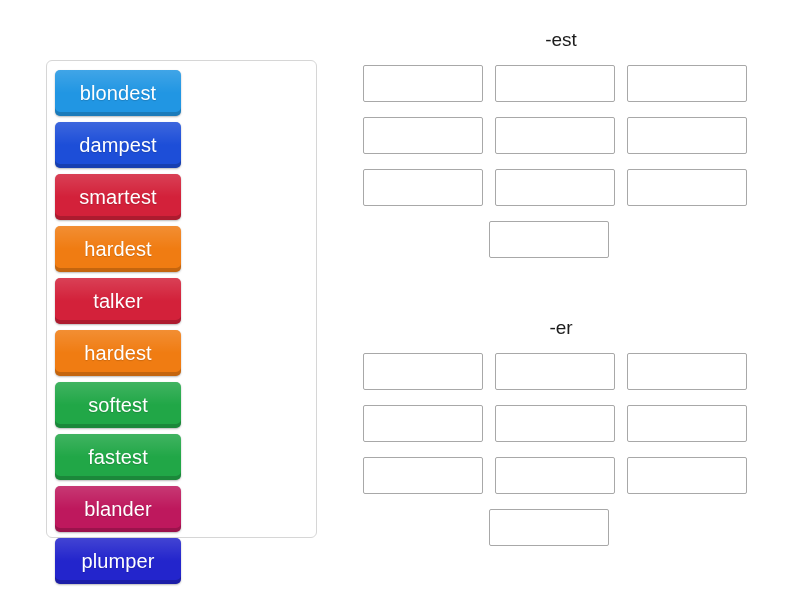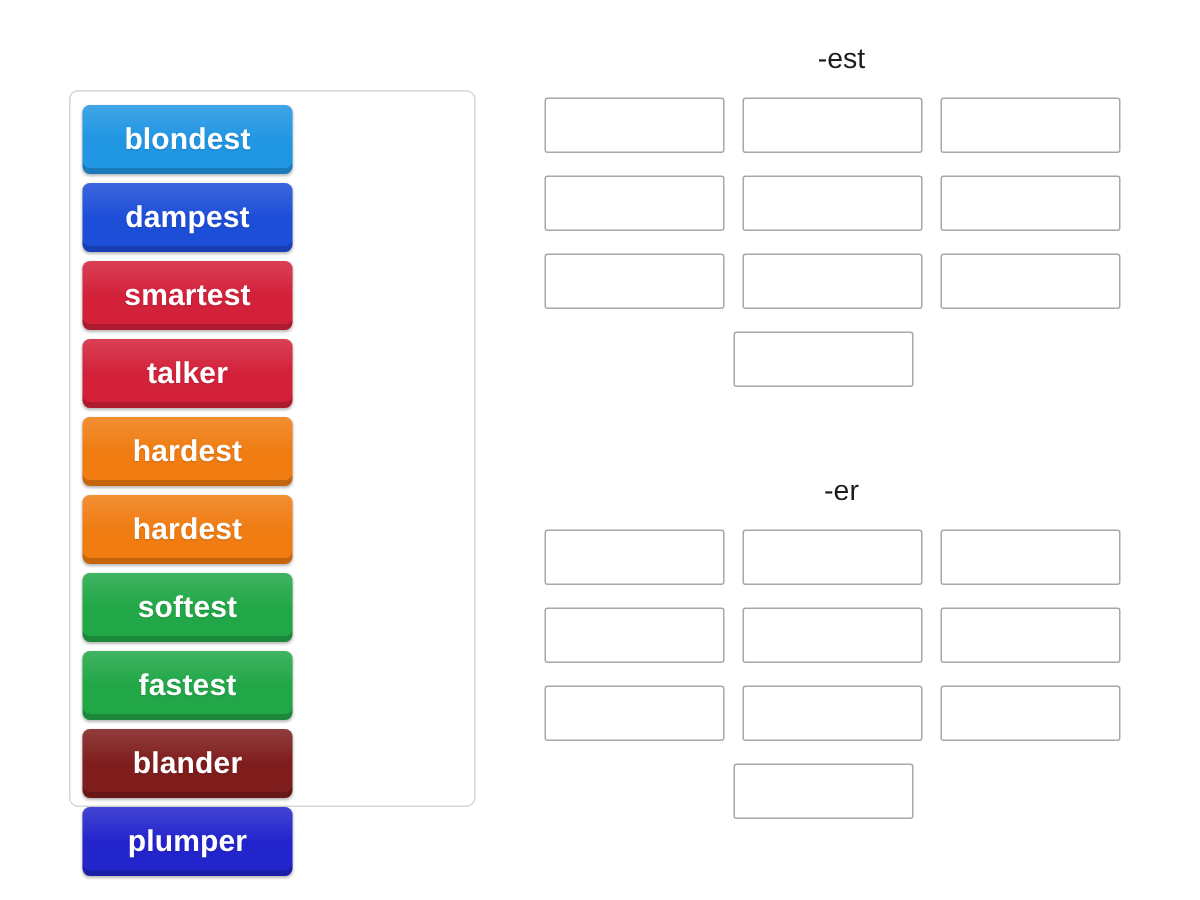--- a/index.html
+++ b/index.html
@@ -37,30 +37,30 @@
 
   #tile-grid {
     display: flex;
     flex-wrap: wrap;
     align-content: flex-start;
     gap: 0px;
   }
 
   .tile {
     box-sizing: border-box;
-    width: 140px;
+    width: 126px;
     height: 46px;
     margin: 3px 3px;
     border-radius: 5px;
     display: flex;
     align-items: center;
     justify-content: center;
     color: #ffffff;
     font-size: 20px;
-    font-weight: 700;
+    font-weight: 400;
     letter-spacing: 0.1px;
     text-align: left;
     line-height: 1;
     user-select: none;
     cursor: pointer;
     position: relative;
     box-shadow: inset 0 -4px 0 rgba(0,0,0,0.18),
                 0 1px 2px rgba(0,0,0,0.28);
     text-shadow: 0 1px 1px rgba(0,0,0,0.16);
   }
@@ -120,26 +120,26 @@
 </head>
 <body>
 
 <div id="stage">
 
   <div id="tile-tray">
     <div id="tile-grid">
         <div class="tile" style="background-color: rgb(33, 150, 227);">blondest</div>
         <div class="tile" style="background-color: #1d4ed8;">dampest</div>
         <div class="tile" style="background-color: rgb(211, 33, 58);">smartest</div>
+        <div class="tile" style="background-color: rgb(240, 124, 18);">hardest</div>
         <div class="tile" style="background-color: rgb(211, 33, 58);">talker</div>
-        <div class="tile" style="background-color: rgb(240, 124, 18);">hardest</div>
         <div class="tile" style="background-color: rgb(240, 124, 18);">hardest</div>
         <div class="tile" style="background-color: rgb(33, 167, 71);">softest</div>
         <div class="tile" style="background-color: rgb(33, 167, 71);">fastest</div>
-        <div class="tile" style="background-color: #7f1d1d;">blander</div>
+        <div class="tile" style="background-color: #be185d;">blander</div>
         <div class="tile" style="background-color: rgb(35, 37, 204);">plumper</div>
       </div>
   </div>
 
   <div class="zone-group" id="zone-group-est">
     <div class="zone-heading">-est</div>
     <div class="zone-grid" id="zone-grid-est">
         <div class="drop-box"></div>
         <div class="drop-box"></div>
         <div class="drop-box"></div>

